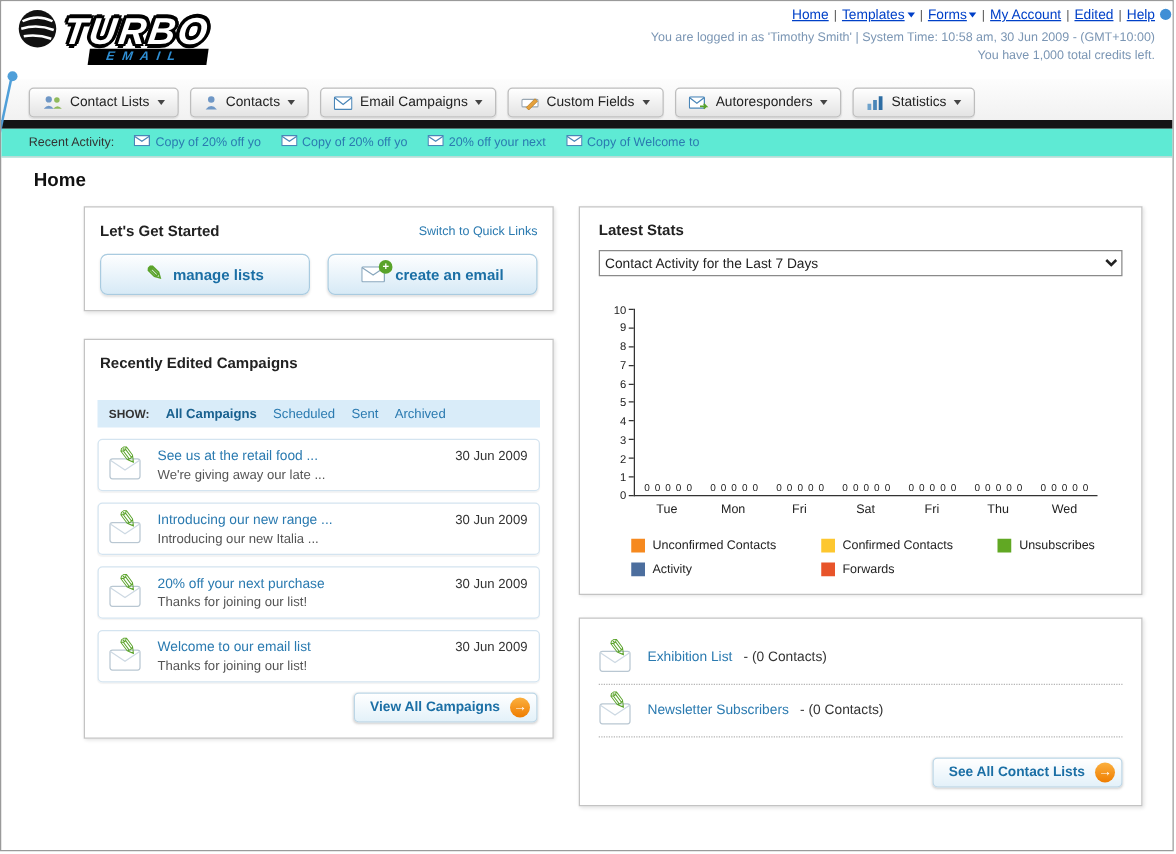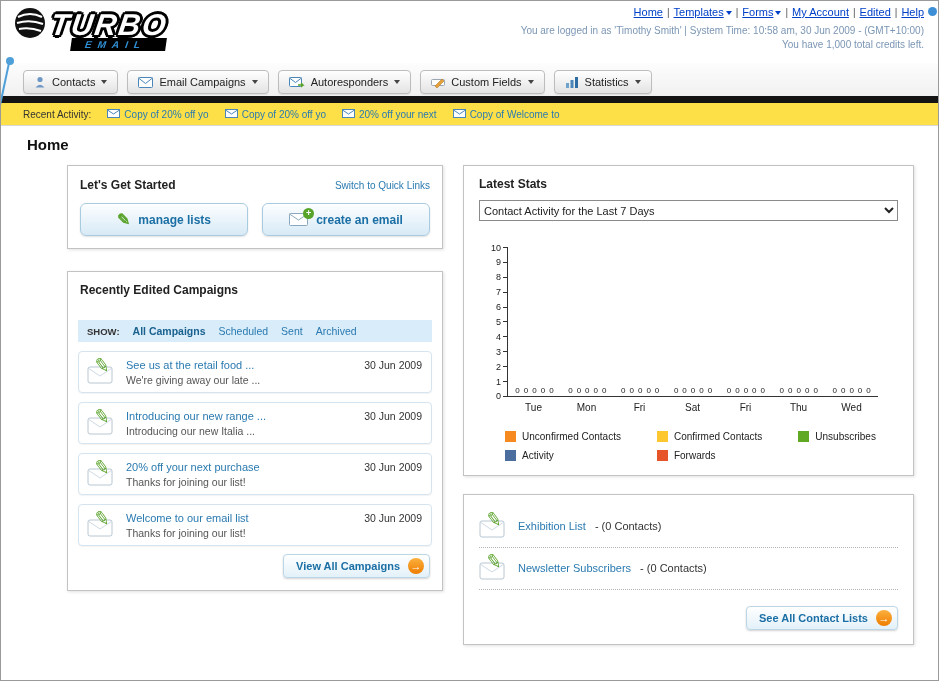--- a/index.html
+++ b/index.html
@@ -37,21 +37,21 @@
   .main-nav { padding:6px 0 0 22px; display:flex; gap:9px; background:linear-gradient(#fdfdfd,#f1f1f1); height:33px; align-items:flex-end; }
   .tab { display:inline-flex; align-items:center; gap:6px; padding:5px 10px; margin-bottom:2px;
          background:linear-gradient(#ffffff,#e3e3e3); border:1px solid #bdbdbd; border-radius:4px;
          font-size:11px; color:#222; cursor:pointer; white-space:nowrap; box-shadow:0 1px 1px rgba(0,0,0,.08); }
   .tab .icon { display:inline-flex; }
   .caret-dark { display:inline-block; width:0; height:0; border-left:3px solid transparent; border-right:3px solid transparent; border-top:4px solid #444; }
   .black-bar { height:7px; background:#141414; }
 
   
   .activity-bar { height:23px; padding:0 0 0 22px; display:flex; align-items:center; gap:16px;
-                  font-size:10px; border-bottom:1px solid #d8d8d8; background:#fde047; }
+                  font-size:10px; border-bottom:1px solid #d8d8d8; background:#5eead4; }
   .activity-label { color:#333; }
   .act-item { display:inline-flex; align-items:center; gap:4px; }
   .act-item a { color:#2a7ab0; text-decoration:none; cursor:pointer; }
 
   
   main { padding:10px 24px 0 26px; }
   .page-title { font-size:15px; font-weight:bold; color:#111; margin-bottom:12px; }
   .columns { display:flex; gap:20px; align-items:flex-start;margin-left:40px; }
   .left-col { width:376px; display:flex; flex-direction:column; gap:22px; }
   .right-col { flex:1; display:flex; flex-direction:column; gap:18px; }
@@ -147,57 +147,69 @@
         <a>Home</a><span class="sep">|</span><a><span>Templates</span><span class="caret-blue"></span></a><span class="sep">|</span><a><span>Forms</span><span class="caret-blue"></span></a><span class="sep">|</span><a>My Account</a><span class="sep">|</span><a>Edited</a><span class="sep">|</span><a>Help</a>
       </nav>
       <div class="login-info">You are logged in as 'Timothy Smith' | System Time: 10:58 am, 30 Jun 2009 - (GMT+10:00)</div>
       <div class="credits">You have 1,000 total credits left.</div>
     </div>
   </header>
 
   <nav class="main-nav">
     <div class="tab">
       <span class="icon">
+          <svg width="16" height="12" viewBox="0 0 16 12">
+            <circle cx="5" cy="3.5" r="2.5" fill="#6f97c6"></circle>
+            <path d="M1 11 q4 -5 8 0 z" fill="#6f97c6"></path>
+            <circle cx="11.5" cy="4" r="2.2" fill="#8fba5b"></circle>
+            <path d="M8.5 11 q3.5 -4.2 7 0 z" fill="#8fba5b"></path>
+          </svg>
+        </span>
+      <span>Contact Lists</span>
+      <span class="caret-dark"></span>
+    </div>
+    <div class="tab">
+      <span class="icon">
           <svg width="12" height="12" viewBox="0 0 12 12">
             <circle cx="6" cy="3.5" r="2.6" fill="#6f97c6"></circle>
             <path d="M1.5 11.5 q4.5 -5.5 9 0 z" fill="#6f97c6"></path>
           </svg>
         </span>
       <span>Contacts</span>
       <span class="caret-dark"></span>
     </div>
     <div class="tab">
       <span class="icon">
           <svg width="15" height="11" viewBox="0 0 15 11">
             <rect x="0.5" y="0.5" width="14" height="10" rx="1" fill="#fff" stroke="#4a86b8"></rect>
             <path d="M0.5 1 L7.5 6.5 L14.5 1" fill="none" stroke="#4a86b8"></path>
           </svg>
         </span>
       <span>Email Campaigns</span>
+      <span class="caret-dark"></span>
+    </div>
+    <div class="tab">
+      <span class="icon">
+          <svg width="14" height="11" viewBox="0 0 14 11">
+            <rect x="0.5" y="2.5" width="13" height="6" rx="1" fill="#fff" stroke="#9aa7b2"></rect>
+            <path d="M4 9 L11 2 L13 4 L6 11 z" fill="#e6a13c" stroke="#b37a1f" stroke-width="0.6"></path>
+          </svg>
+        </span>
+      <span>Custom Fields</span>
       <span class="caret-dark"></span>
     </div>
     <div class="tab">
       <span class="icon">
           <svg width="16" height="11" viewBox="0 0 16 11">
             <rect x="0.5" y="0.5" width="12" height="9" rx="1" fill="#fff" stroke="#4a86b8"></rect>
             <path d="M0.5 1 L6.5 5.5 L12.5 1" fill="none" stroke="#4a86b8"></path>
             <path d="M9 8 h5 l-2 -2 m2 2 l-2 2" fill="none" stroke="#58a32a" stroke-width="1.4"></path>
           </svg>
         </span>
       <span>Autoresponders</span>
-      <span class="caret-dark"></span>
-    </div>
-    <div class="tab">
-      <span class="icon">
-          <svg width="14" height="11" viewBox="0 0 14 11">
-            <rect x="0.5" y="2.5" width="13" height="6" rx="1" fill="#fff" stroke="#9aa7b2"></rect>
-            <path d="M4 9 L11 2 L13 4 L6 11 z" fill="#e6a13c" stroke="#b37a1f" stroke-width="0.6"></path>
-          </svg>
-        </span>
-      <span>Custom Fields</span>
       <span class="caret-dark"></span>
     </div>
     <div class="tab">
       <span class="icon">
           <svg width="14" height="12" viewBox="0 0 14 12">
             <rect x="1" y="7" width="3" height="5" fill="#6fa3cc"></rect>
             <rect x="5.5" y="4" width="3" height="8" fill="#4a86b8"></rect>
             <rect x="10" y="1" width="3" height="11" fill="#2d6da3"></rect>
           </svg>
         </span>

